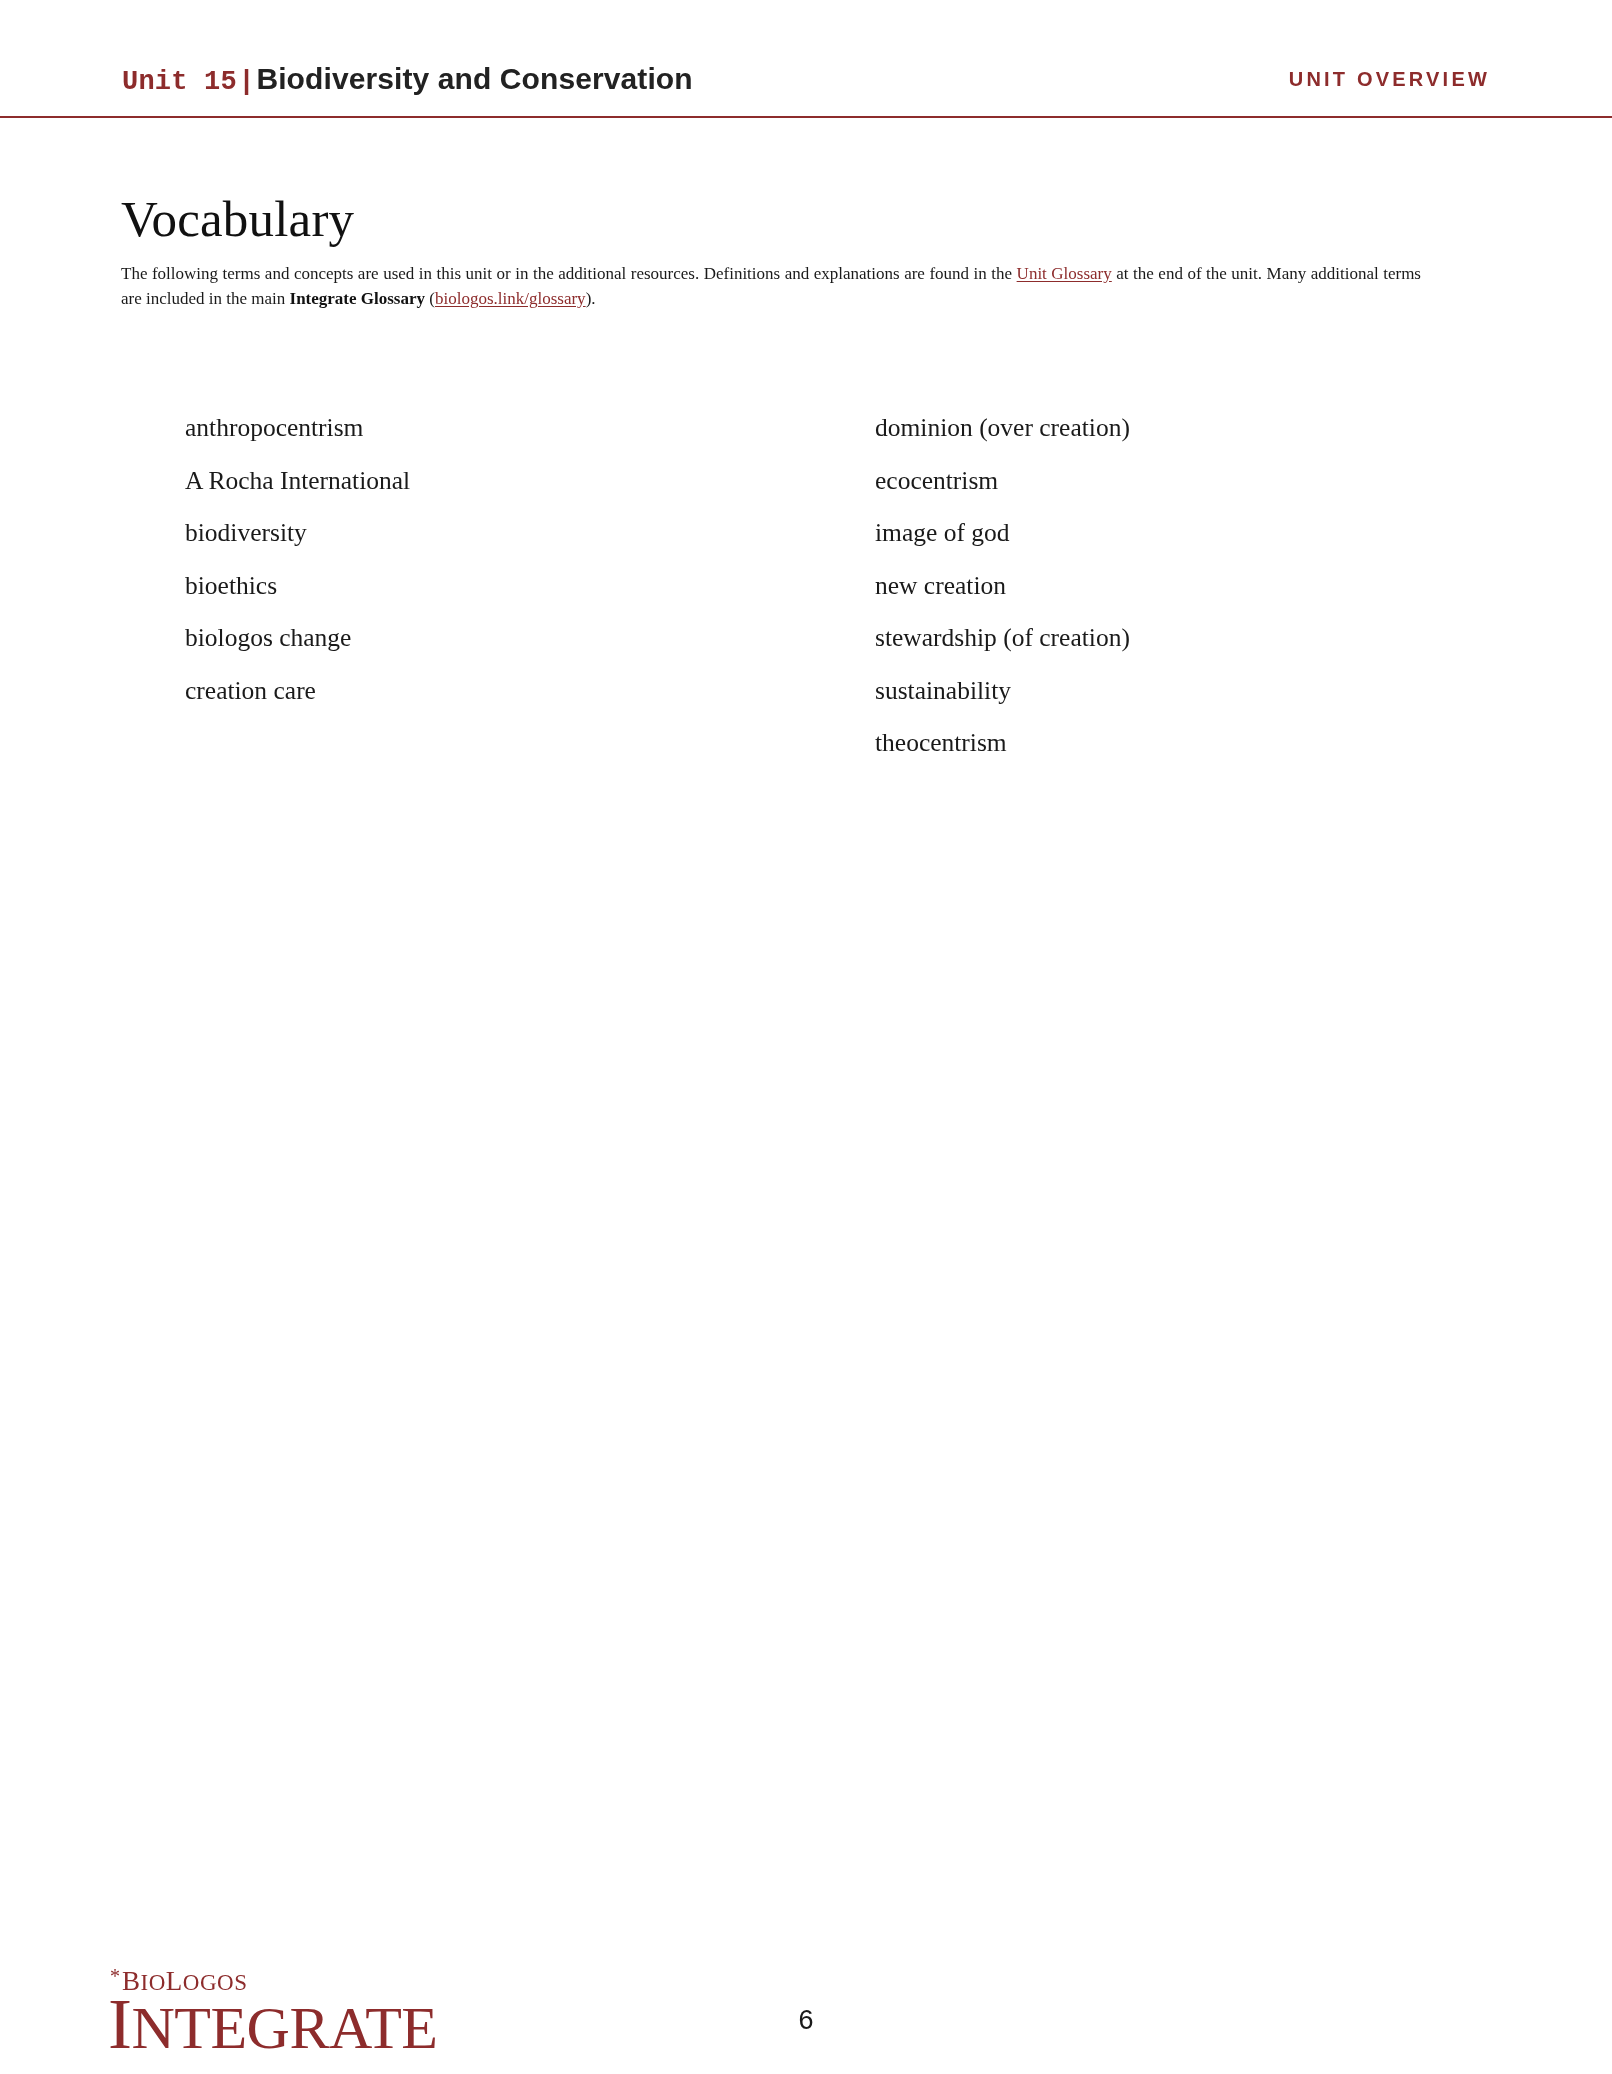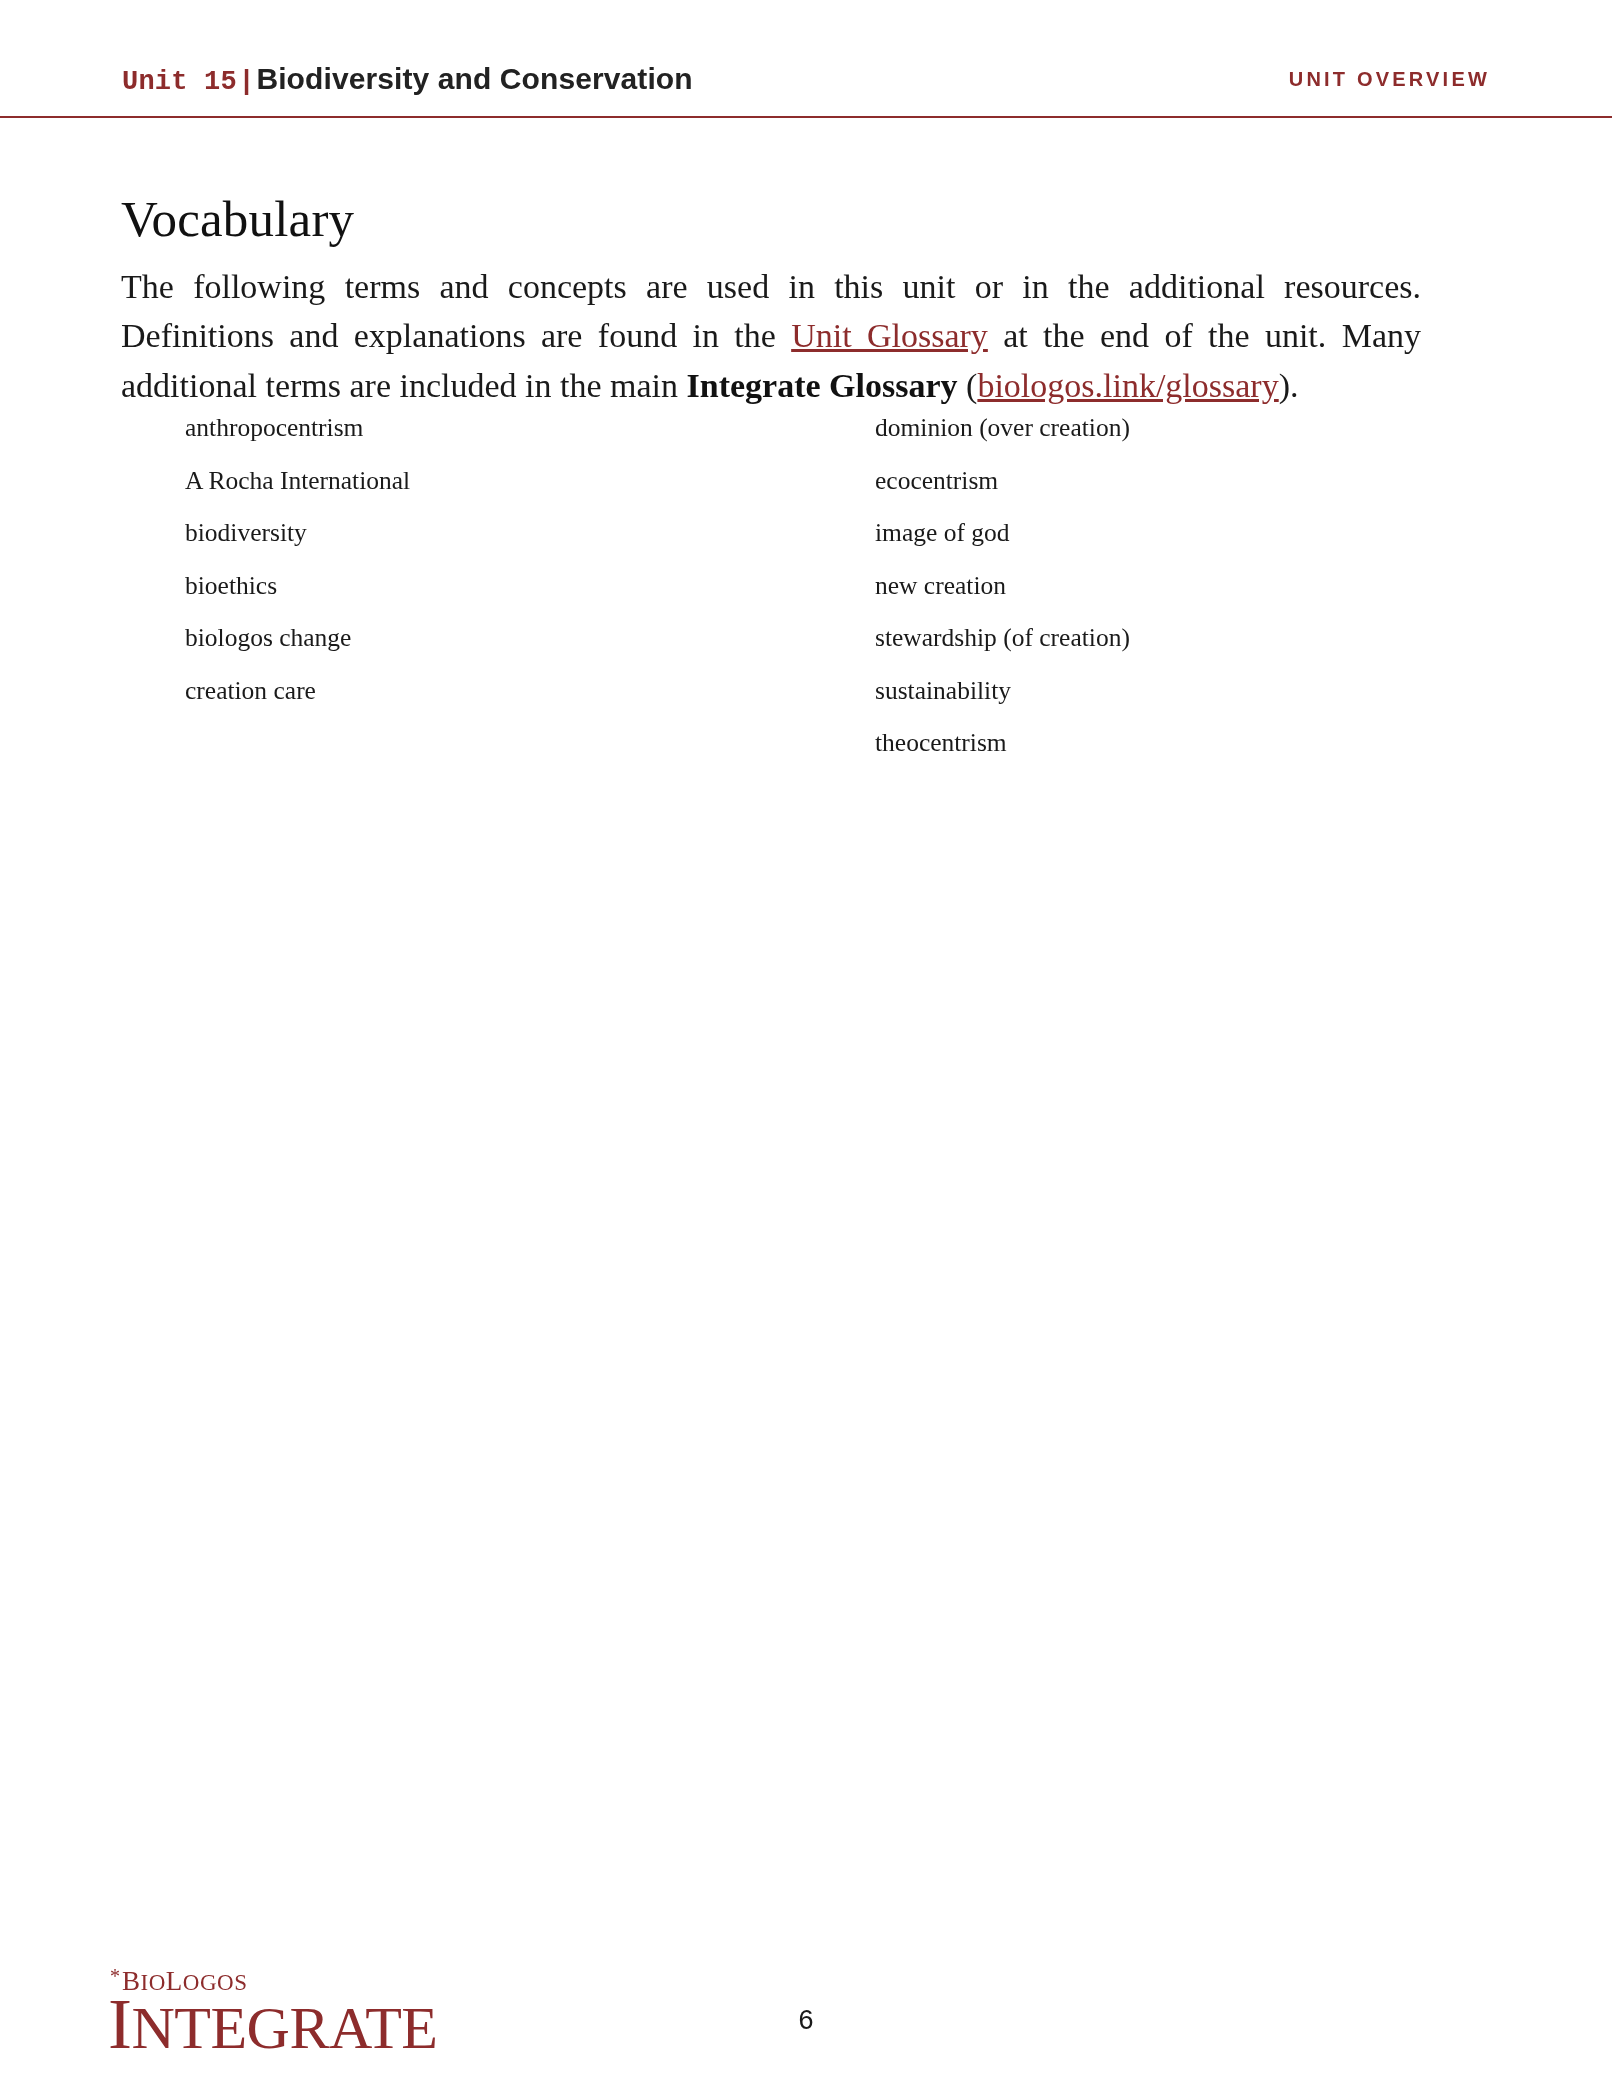--- a/index.html
+++ b/index.html
@@ -80,21 +80,21 @@
   h1.section-title {
     font-family: "Liberation Serif", serif;
     font-weight: normal;
     font-size: 51px;
     margin: 0 0 14px 0;
     color: #111111;
     letter-spacing: 0.2px;
   }
   p.intro {
     margin: 0;
-    font-size: 34px;
+    font-size: 17px;
     line-height: 1.45;
     color: #1a1a1a;
     text-align: justify;
     width: 1300px;
   }
   .link {
     color: #8d2c2c;
     text-decoration: underline;
     text-underline-offset: 2px;
   }

